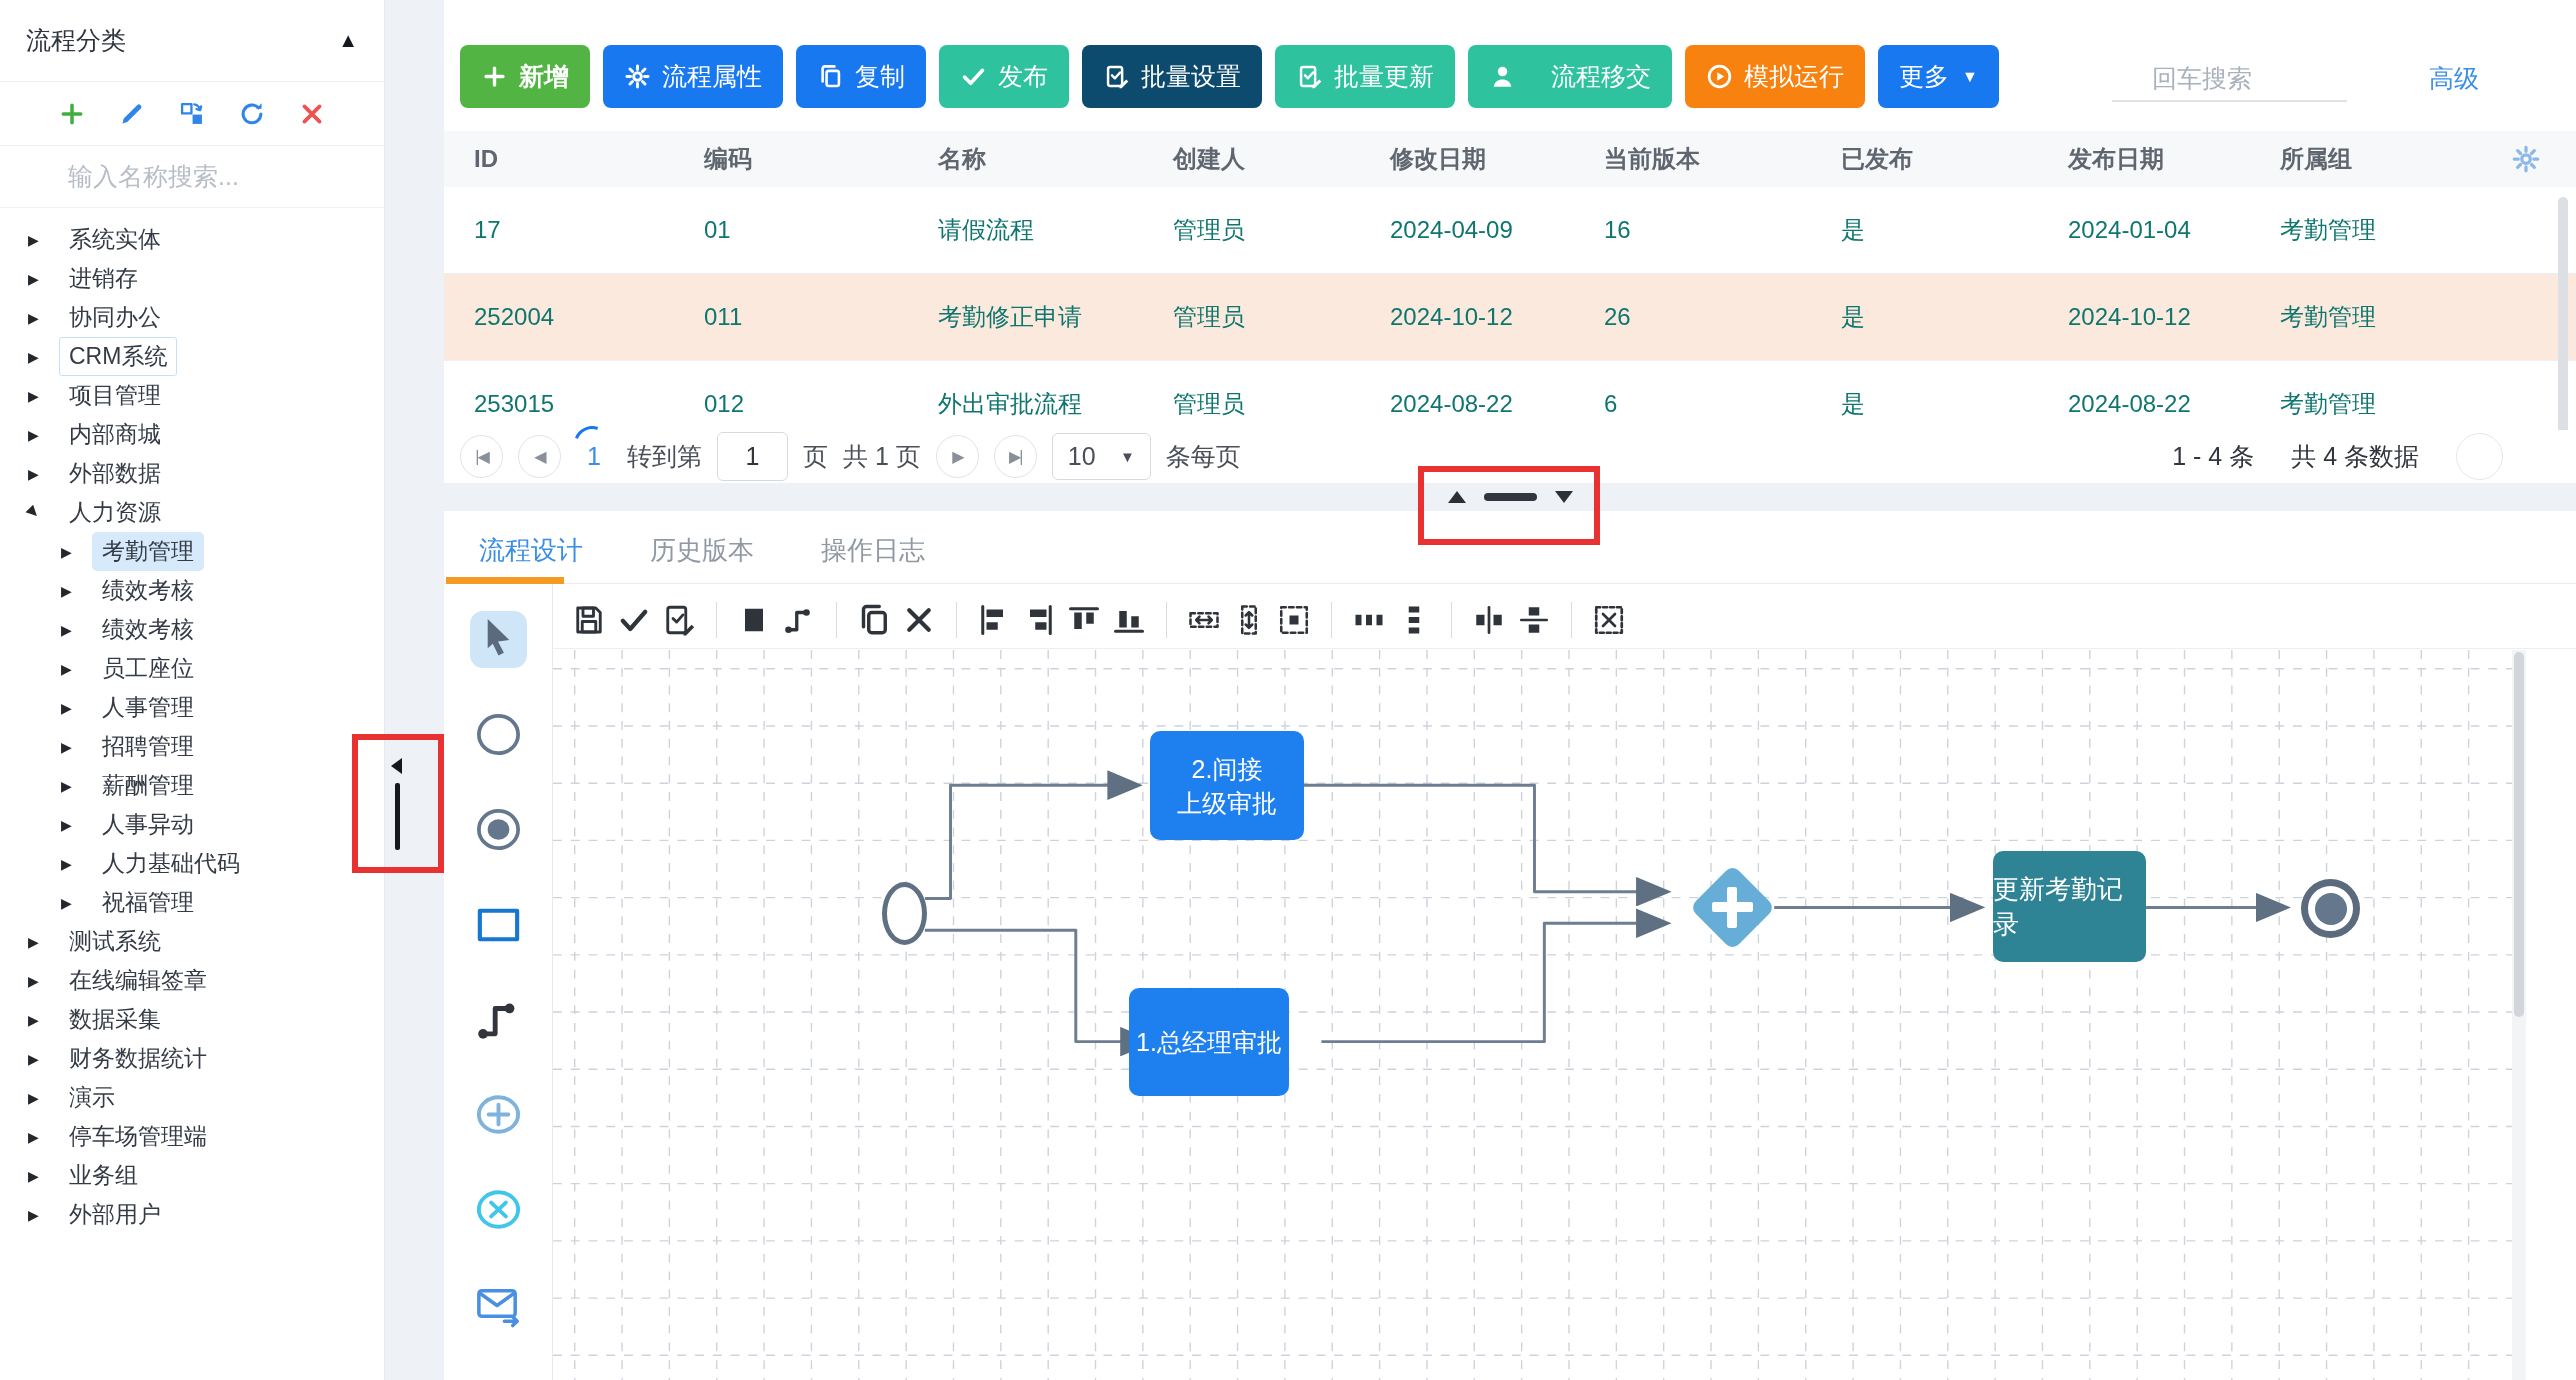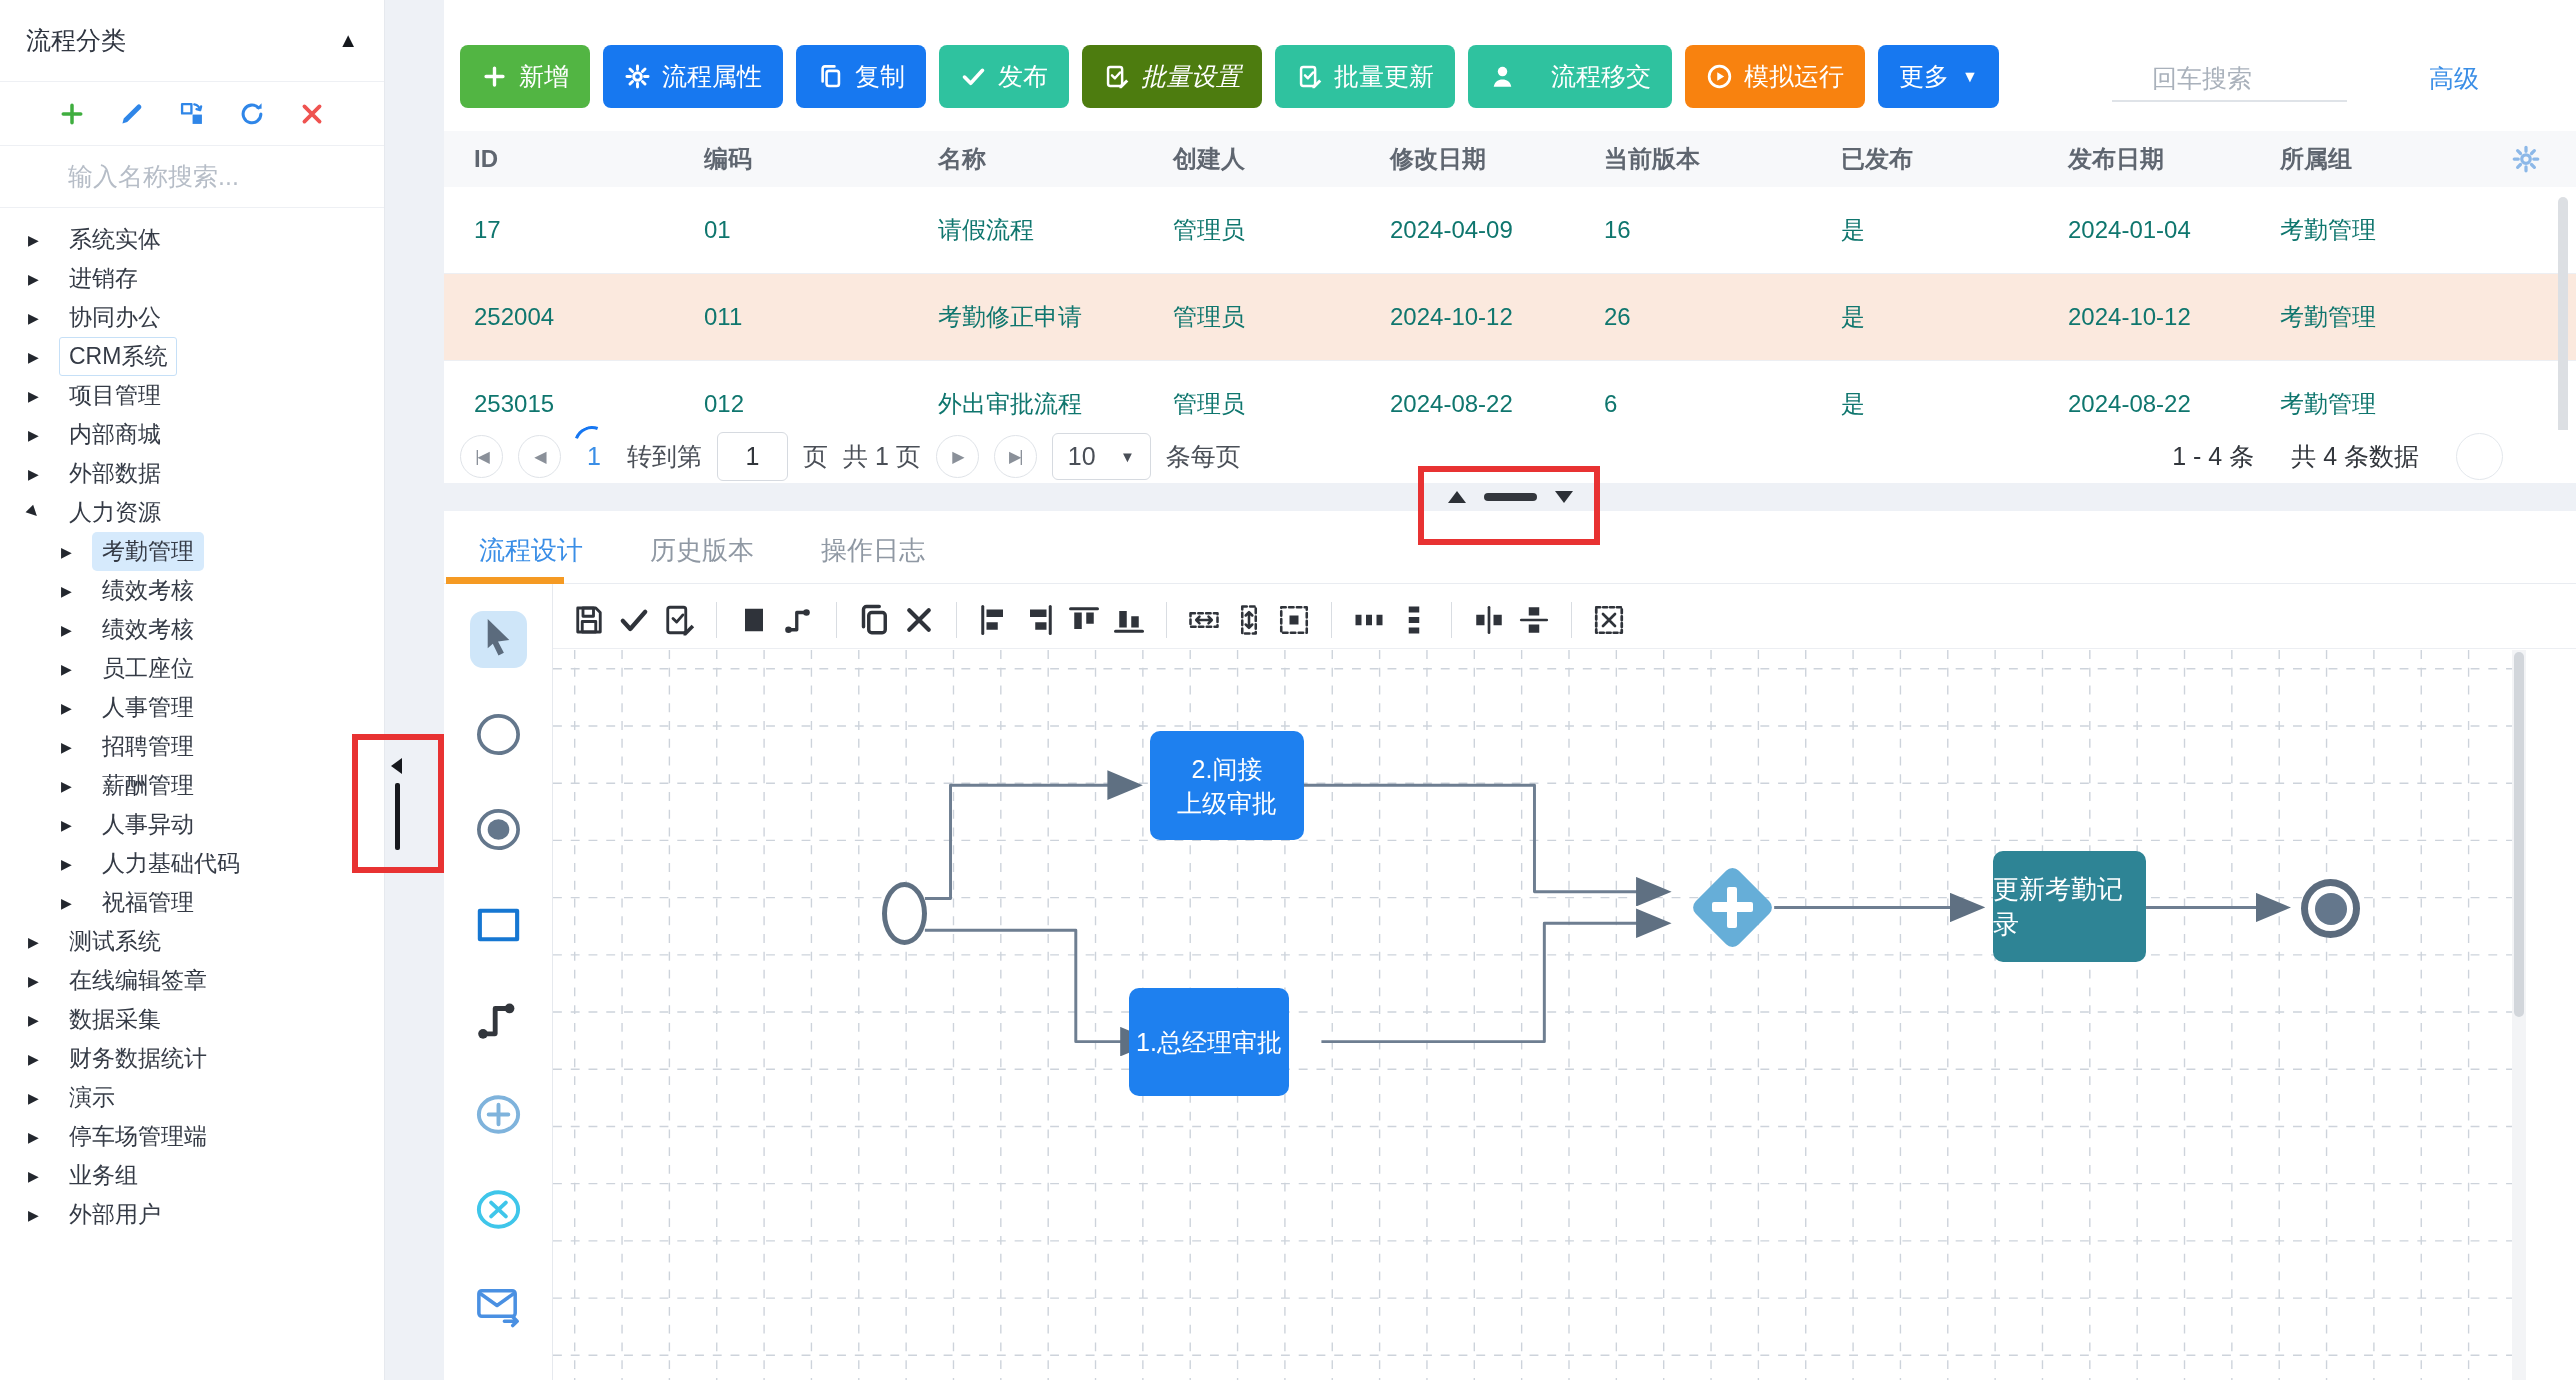--- a/index.html
+++ b/index.html
@@ -247,21 +247,21 @@
         <span class="tarrow">▶</span>
         <span class="tlabel">外部用户</span>
       </div>
     </div>
 </div>
 <div class="gapcol"></div>
 
 <div class="main">
 
   <div class="btn-row" id="btn-row">
-      <div class="btn" style="background: rgb(82, 181, 67);">
+      <div class="btn" style="background: rgb(82, 181, 67); font-weight: bold;">
         <span class="bicon">
           <svg viewBox="0 0 24 24" width="100%" height="100%" fill="none" stroke="currentColor" stroke-width="3" stroke-linecap="round" stroke-linejoin="round">
             <path d="M12 4.5v15M4.5 12h15"></path>
           </svg>
         </span>
         <span>新增</span>
       </div>
       <div class="btn" style="background: rgb(23, 120, 240);">
         <span class="bicon">
           <svg viewBox="0 0 24 24" width="100%" height="100%" fill="none" stroke="currentColor" stroke-width="2.6" stroke-linecap="round" stroke-linejoin="round">
@@ -281,21 +281,21 @@
         <span>复制</span>
       </div>
       <div class="btn" style="background: rgb(47, 194, 159);">
         <span class="bicon">
           <svg viewBox="0 0 24 24" width="100%" height="100%" fill="none" stroke="currentColor" stroke-width="3.2" stroke-linecap="round" stroke-linejoin="round">
             <path d="M4 12.5l5.5 5.5L20 6.5"></path>
           </svg>
         </span>
         <span>发布</span>
       </div>
-      <div class="btn" style="background: #4d7c0f; font-style: italic;">
+      <div class="btn" style="background: #0c4a6e;">
         <span class="bicon">
           <svg viewBox="0 0 24 24" width="100%" height="100%" fill="none" stroke="currentColor" stroke-width="2.2" stroke-linecap="round" stroke-linejoin="round">
             <rect x="4.5" y="3.5" width="12.5" height="17" rx="2"></rect>
             <path d="M8 11l2.6 2.6 4.6-5.2"></path>
             <path d="M14.6 20.6l6-6 1.9 1.9-6 6h-1.9z" fill="currentColor" stroke="none"></path>
           </svg>
         </span>
         <span>批量设置</span>
       </div>
       <div class="btn" style="background: rgb(47, 194, 159);">

